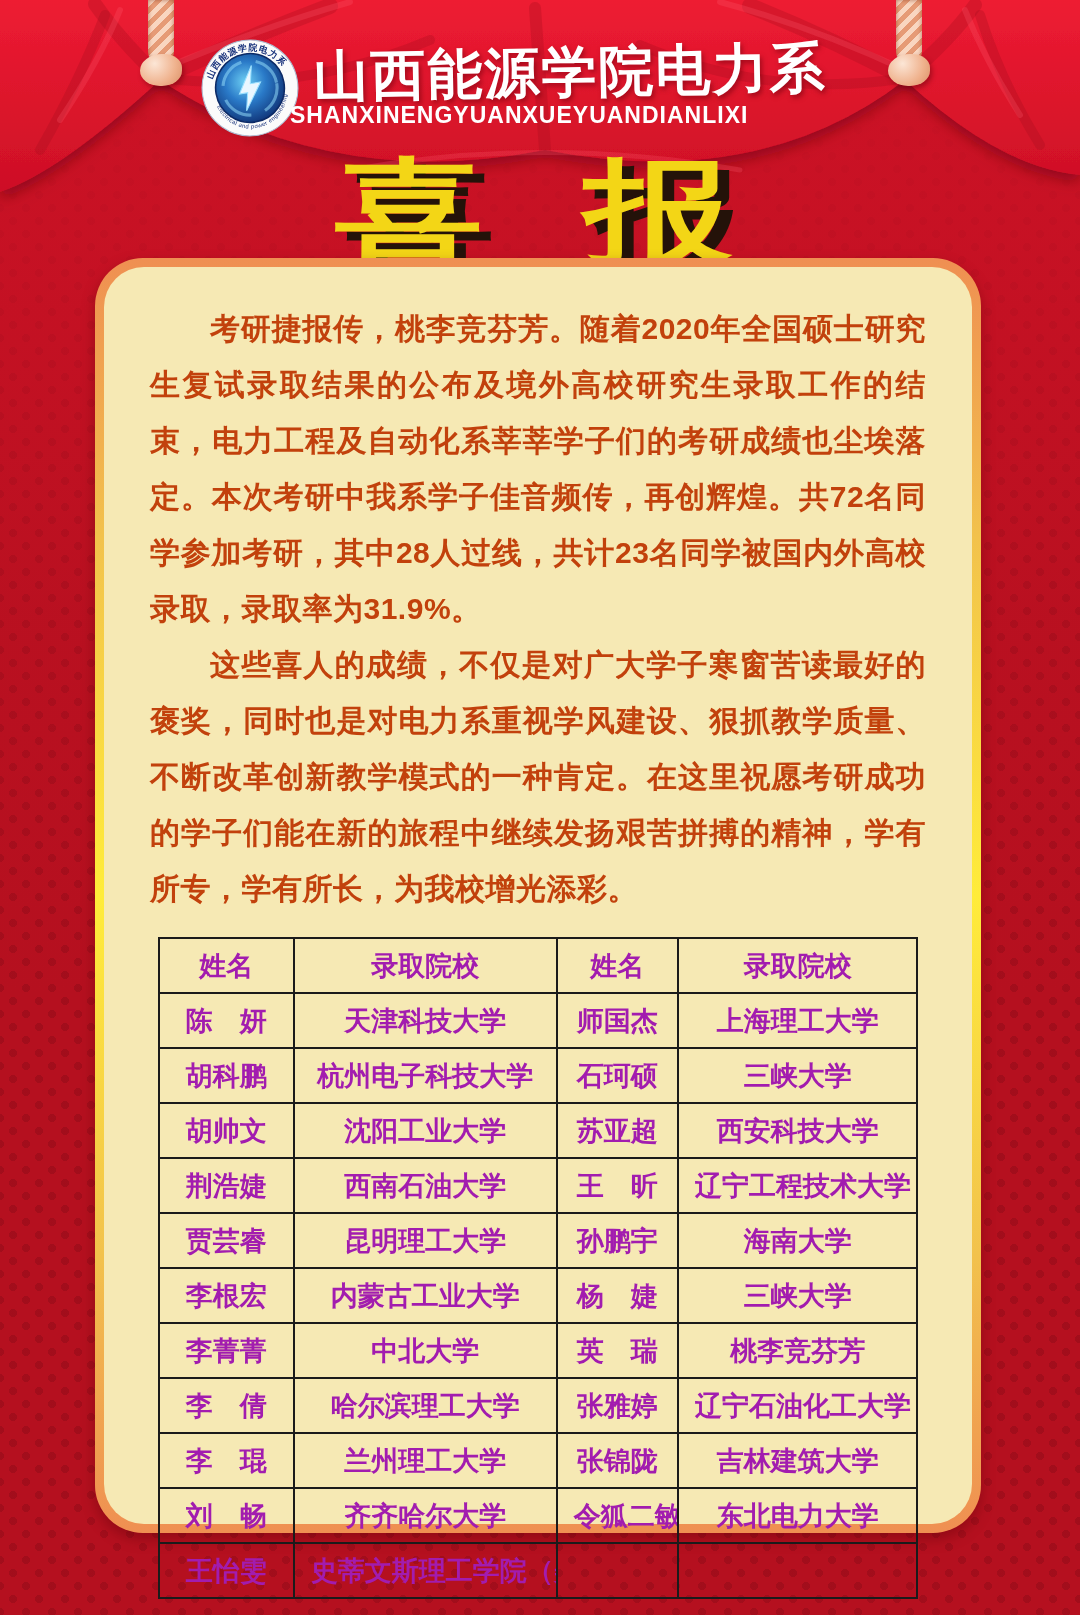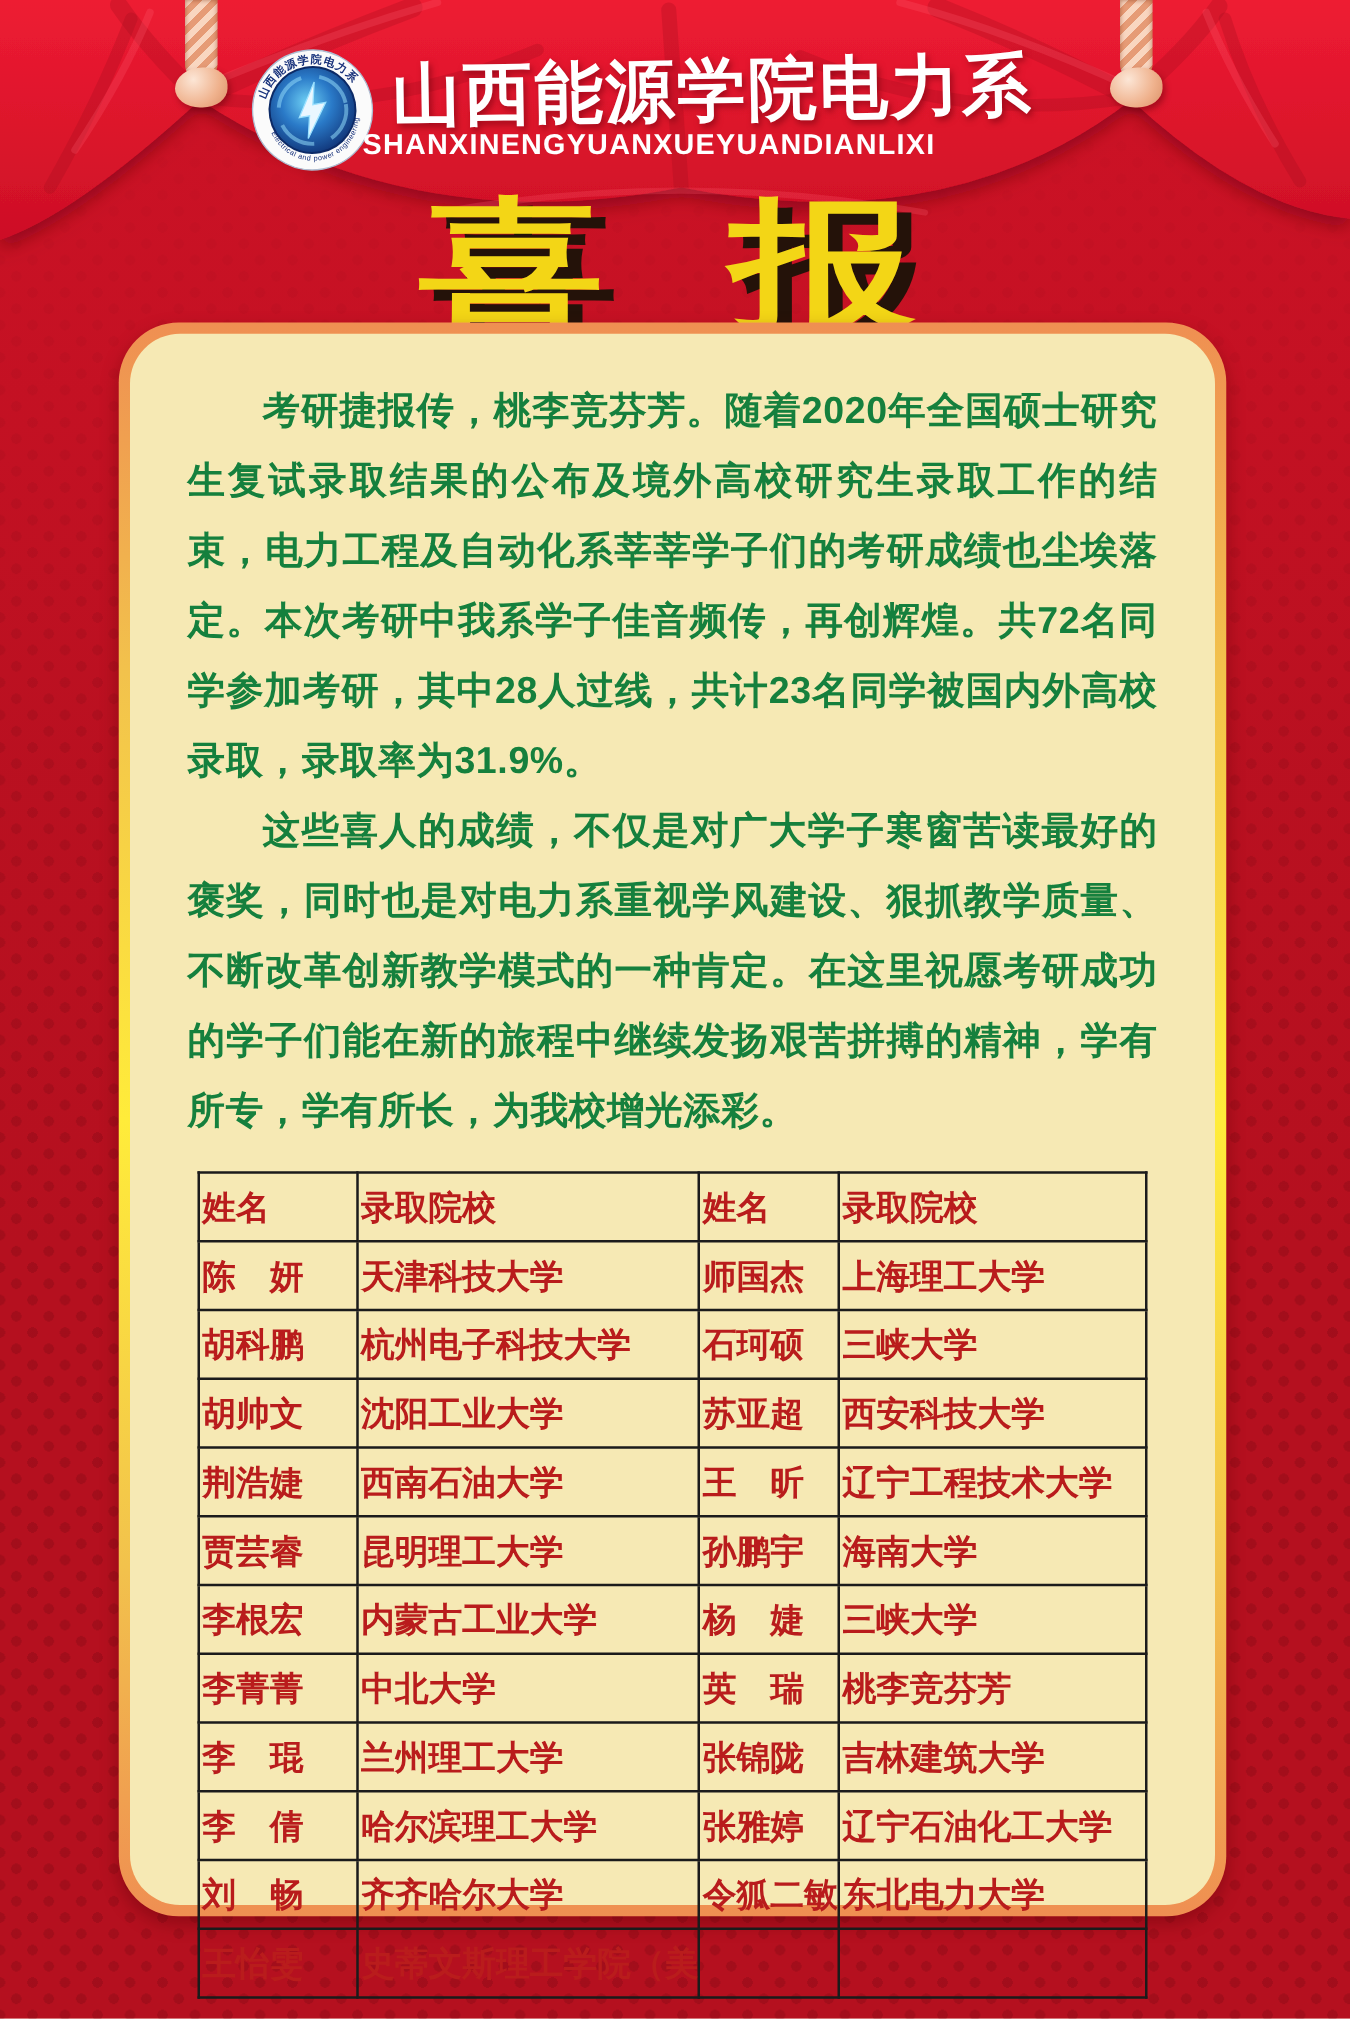--- a/index.html
+++ b/index.html
@@ -35,26 +35,26 @@
   .banner{position:absolute;z-index:2;top:136px;left:0;width:100%;text-align:center;
     font-size:114px;font-weight:900;color:#f3d616;letter-spacing:10px;word-spacing:26px;
     transform:scaleX(1.3);text-shadow:9px 9px 0 #241209;}
   
   .panel-frame{position:absolute;z-index:2;left:95px;top:258px;width:886px;height:1275px;
     border-radius:48px;padding:9px;box-sizing:border-box;
     background:linear-gradient(180deg,#ef8f52 0%,#f2c24c 22%,#ffec3a 50%,#f2c24c 78%,#ef8f52 100%);
     box-shadow:0 6px 14px rgba(90,0,8,.4);}
   .panel{width:100%;height:100%;box-sizing:border-box;border-radius:40px;background:#f6e9b4;
     padding:34px 46px 0 46px;}
-  .para{margin:0;text-indent:2em;text-align:justify;color:#15803d;
+  .para{margin:0;text-indent:2em;text-align:justify;color:#c2410c;
     font-size:30px;line-height:56px;font-weight:700;letter-spacing:.5px;}
   
   table.adm{border-collapse:collapse;width:98%;margin:20px auto 0 auto;table-layout:fixed;}
-  table.adm th,table.adm td{border:2.5px solid #1b1b1b;height:53px;text-align:left;
-    color:#b91c1c;font-size:27px;font-weight:700;padding:0 2px;overflow:hidden;white-space:nowrap;}
+  table.adm th,table.adm td{border:2.5px solid #1b1b1b;height:53px;text-align:center;
+    color:#a21caf;font-size:27px;font-weight:700;padding:0 16px;overflow:hidden;white-space:nowrap;}
   .c1{width:16.5%;} .c2{width:36.4%;} .c3{width:14.4%;} .c4{width:32.7%;}
 </style>
 </head>
 <body>
 
 <div class="poster">
 
   <svg class="curtain" width="1080" height="235" viewBox="0 0 1080 235">
     <defs>
       <linearGradient id="curtG" x1="0" y1="0" x2="0" y2="1">
@@ -171,32 +171,32 @@
               <td>杨　婕</td>
               <td>三峡大学</td>
             </tr>
             <tr>
               <td>李菁菁</td>
               <td>中北大学</td>
               <td>英　瑞</td>
               <td>桃李竞芬芳</td>
             </tr>
             <tr>
+              <td>李　倩</td>
+              <td>哈尔滨理工大学</td>
+              <td>张雅婷</td>
+              <td>辽宁石油化工大学</td>
+            </tr>
+            <tr>
               <td>李　琨</td>
               <td>兰州理工大学</td>
               <td>张锦陇</td>
               <td>吉林建筑大学</td>
             </tr>
             <tr>
-              <td>李　倩</td>
-              <td>哈尔滨理工大学</td>
-              <td>张雅婷</td>
-              <td>辽宁石油化工大学</td>
-            </tr>
-            <tr>
               <td>刘　畅</td>
               <td>齐齐哈尔大学</td>
               <td>令狐二敏</td>
               <td>东北电力大学</td>
             </tr>
             <tr>
               <td>王怡雯</td>
               <td>史蒂文斯理工学院（美国）</td>
               <td></td>
               <td></td>

